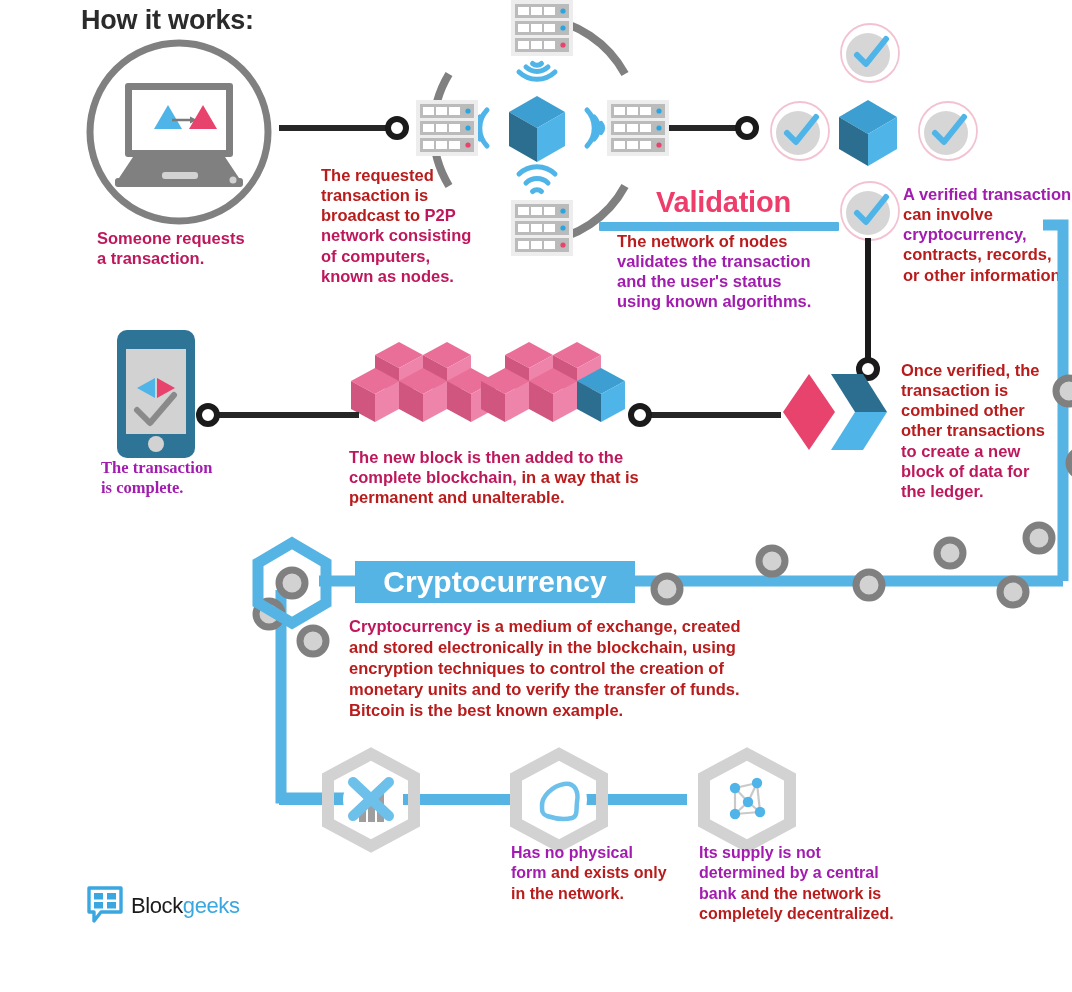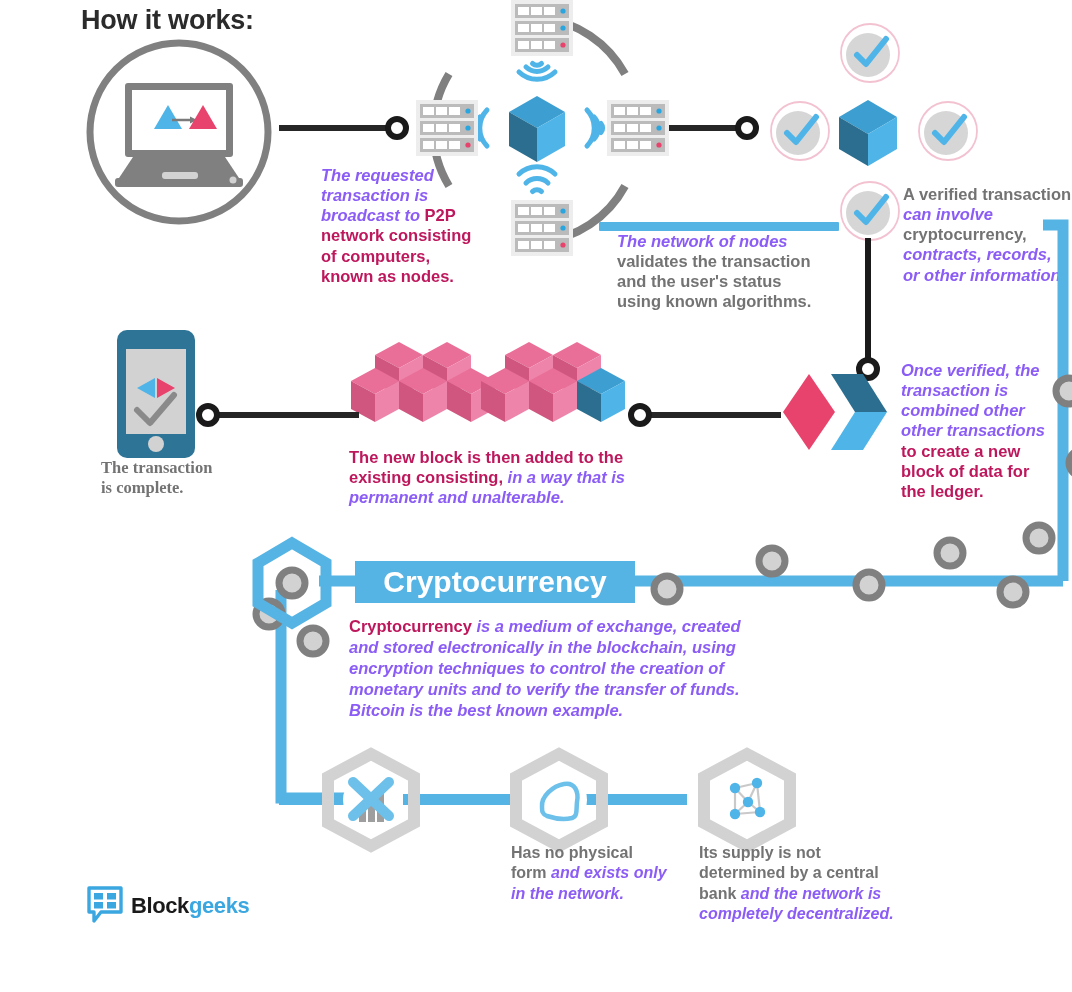--- a/index.html
+++ b/index.html
@@ -25,22 +25,22 @@
   
   .txt {
     position: absolute;
     font-family: "Liberation Sans", sans-serif;
     font-weight: bold;
     color: #333333;
     line-height: 1.22;
     white-space: pre-wrap;
   }
   .t-blue  { color: #be185d; }
-  .t-pink  { color: #737373; }
-  .t-dark  { color: #8b5cf6; font-style: italic; }
+  .t-pink  { color: #a21caf; }
+  .t-dark  { color: #b91c1c; }
 
   .title-howitworks {
     font-size: 27px;
     font-weight: bold;
     color: #2b2b2b;
     letter-spacing: -0.2px;
   }
   .caption { font-size: 16.5px; }
   .caption-sm { font-size: 16px; }
 
@@ -68,21 +68,21 @@
     font-size: 30px;
     font-weight: bold;
     color: #ffffff;
     letter-spacing: 0px;
   }
 
   
   .logo-text {
     position: absolute;
     font-size: 22px;
-    font-weight: bold;
+    font-weight: normal;
     letter-spacing: -0.4px;
     text-align: center;
   }
 </style>
 </head>
 <body>
 
 <div id="stage">
 
   <div class="txt title-howitworks" style="left:42px; top:4px;">How it works:</div>
@@ -99,20 +99,21 @@
     <polygon points="118,88 111,84.5 111,91.5" fill="#7a7a7a"></polygon>
 
     <polygon points="110,97 124,73 138,97" fill="#e8436c"></polygon>
 
     <polygon points="36,152 54,125 146,125 164,152" fill="#808080"></polygon>
     <rect x="36" y="146" width="128" height="9" rx="3" fill="#808080"></rect>
     <rect x="83" y="140" width="36" height="7" rx="3" fill="#d2d2d2"></rect>
     <circle cx="154" cy="148" r="3.5" fill="#d2d2d2"></circle>
   </svg>
 
+  <div class="txt caption t-blue" style="left:58px; top:228px;"><span>Someone requests</span><br><span>a transaction.</span></div>
 
   <svg class="abs" style="left:240px; top:110px;" width="140" height="40">
     <line x1="0" y1="18" x2="108" y2="18" stroke="#262626" stroke-width="6"></line>
     <circle cx="118" cy="18" r="9" fill="#ffffff" stroke="#1a1a1a" stroke-width="6"></circle>
   </svg>
 
   <div class="txt caption" style="left:282px; top:165px; color:#333;"><span class="t-dark">The requested</span><br><span class="t-dark">transaction is</span><br><span class="t-dark">broadcast to </span><span class="t-blue">P2P</span><br><span class="t-blue">network consisting</span><br><span class="t-blue">of computers,</span><br><span class="t-blue">known as nodes.</span></div>
 
   <svg class="abs" style="left:368px; top:-4px;" width="260" height="270">
 
@@ -259,20 +260,21 @@
     <circle cx="29" cy="33" r="22" fill="#d6d6d6"></circle>
     <path d="M 18 33 L 27 42 L 47 17" fill="none" stroke="#4fb4e8" stroke-width="6" stroke-linecap="round" stroke-linejoin="round"></path>
   </svg>
 
   <svg class="abs" style="left:798px; top:98px;" width="66" height="70">
     <polygon points="31,2 60,19 31,36 2,19" fill="#3d9fd1"></polygon>
     <polygon points="2,19 31,36 31,68 2,51" fill="#2b6e8f"></polygon>
     <polygon points="31,36 60,19 60,51 31,68" fill="#4fb4e8"></polygon>
   </svg>
 
+  <div class="txt validation-head" style="left:617px; top:185px;">Validation</div>
   <div class="rule-blue" style="left:560px; top:222px; width:240px;"></div>
   <div class="txt caption" style="left:578px; top:231px;"><span class="t-dark">The network of nodes</span><br><span class="t-pink">validates the transaction</span><br><span class="t-pink">and the user's status</span><br><span class="t-pink">using known algorithms.</span></div>
 
   <div class="txt caption" style="left:864px; top:184px;"><span class="t-pink">A verified transaction</span><br><span class="t-dark">can involve</span><br><span class="t-pink">cryptocurrency,</span><br><span class="t-dark">contracts, records,</span><br><span class="t-dark">or other information.</span></div>
 
   <svg class="abs" style="left:812px; top:238px;" width="40" height="150">
     <line x1="17" y1="0" x2="17" y2="122" stroke="#1a1a1a" stroke-width="6"></line>
     <circle cx="17" cy="131" r="9" fill="#ffffff" stroke="#1a1a1a" stroke-width="6"></circle>
   </svg>
 
@@ -342,21 +344,21 @@
       </g>
 
       <g transform="translate(212,38)">
         <polygon points="28,0 52,13 28,26 4,13" fill="#3d9fd1"></polygon>
         <polygon points="4,13 28,26 28,54 4,41" fill="#2b6e8f"></polygon>
         <polygon points="28,26 52,13 52,41 28,54" fill="#4fb4e8"></polygon>
       </g>
     </g>
   </svg>
 
-  <div class="txt caption" style="left:310px; top:447px;"><span class="t-blue">The new block is then added to the</span><br><span class="t-blue">existing consisting,</span><span class="t-dark"> in a way that is</span><br><span class="t-dark">permanent and unalterable.</span></div>
+  <div class="txt caption" style="left:310px; top:447px;"><span class="t-blue">The new block is then added to the</span><br><span class="t-blue">complete blockchain,</span><span class="t-dark"> in a way that is</span><br><span class="t-dark">permanent and unalterable.</span></div>
 
   <svg class="abs" style="left:160px; top:400px;" width="170" height="40">
     <line x1="14" y1="15" x2="160" y2="15" stroke="#262626" stroke-width="6"></line>
     <circle cx="9" cy="15" r="9" fill="#ffffff" stroke="#1a1a1a" stroke-width="6"></circle>
   </svg>
 
   <svg class="abs" style="left:78px; top:330px;" width="80" height="130">
     <rect x="0" y="0" width="78" height="128" rx="10" fill="#2e7497"></rect>
     <rect x="9" y="19" width="60" height="85" fill="#d2d2d2"></rect>
 

